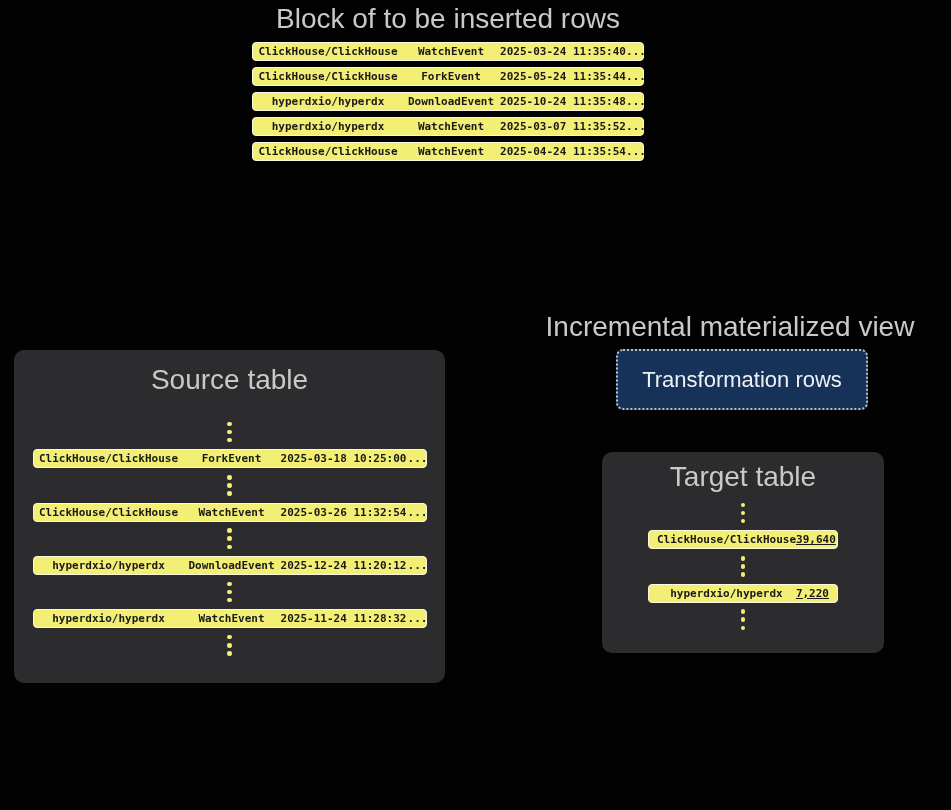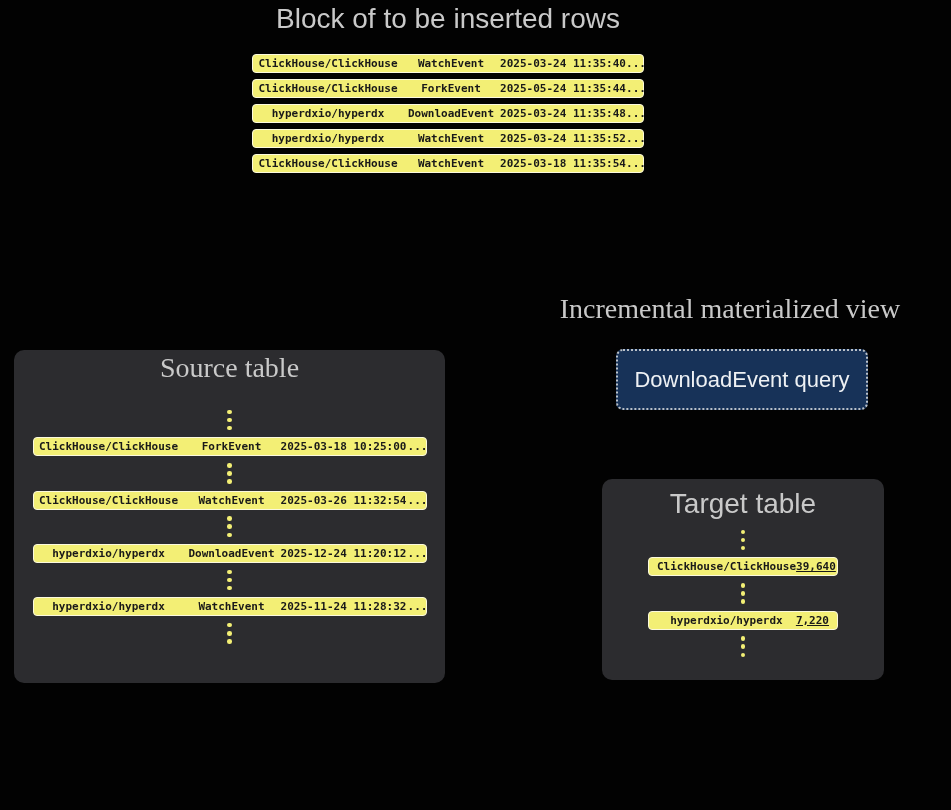--- a/index.html
+++ b/index.html
@@ -67,42 +67,41 @@
     align-items: center;
   }
 
   
   .insert-block {
     position: absolute;
     left: 252px;
     top: 2px;
     width: 392px;
   }
-  .insert-block .big-title { margin-bottom: 18px; }
+  .insert-block .big-title { margin-bottom: 6px; }
   .insert-block .event-row { width: 392px; margin-bottom: 6px; }
 
   
   .source-box {
     left: 14px;
     top: 350px;
     width: 431px;
     height: 333px;
   }
-  .source-box .big-title { margin-top: 0; line-height: 36px; font-family: Liberation Serif, serif; }
+  .source-box .big-title { margin-top: 12px; line-height: 36px; }
   .source-box .dots.first { margin-top: 22px; }
   .source-box .event-row { width: 394px; }
   .source-box .cols-4 { grid-template-columns: 150px 96px 128px 20px; }
 
   
   .mv-title {
     position: absolute;
     left: 510px;
-    top: 292px;
+    top: 310px;
     width: 440px;
-    font-family: Liberation Serif, serif;
   }
   .query-box {
     position: absolute;
     box-sizing: border-box;
     left: 616px;
     top: 349px;
     width: 252px;
     height: 61px;
     background: #173258;
     border: 2px dotted #bac1c9;
@@ -111,21 +110,21 @@
     align-items: center;
     justify-content: center;
     color: #eef1f4;
     font-size: 22px;
     white-space: nowrap;
   }
 
   
   .target-box {
     left: 602px;
-    top: 479px;
+    top: 452px;
     width: 282px;
     height: 201px;
   }
   .target-box .big-title { margin-top: 8px; }
   .target-box .dots.first { margin-top: 7px; }
   .target-row {
     box-sizing: border-box;
     width: 190px;
     height: 19px;
     background: #f3ef75;
@@ -158,33 +157,33 @@
   </div>
   <div class="event-row cols-4">
     <span class="cell">ClickHouse/ClickHouse</span>
     <span class="cell">ForkEvent</span>
     <span class="cell">2025-05-24 11:35:44</span>
     <span class="cell">...</span>
   </div>
   <div class="event-row cols-4">
     <span class="cell">hyperdxio/hyperdx</span>
     <span class="cell">DownloadEvent</span>
-    <span class="cell">2025-03-24 11:35:48</span>
-    <span class="cell">...</span>
-  </div>
-  <div class="event-row cols-4">
-    <span class="cell">hyperdxio/hyperdx</span>
-    <span class="cell">WatchEvent</span>
-    <span class="cell">2025-03-24 11:35:52</span>
-    <span class="cell">...</span>
-  </div>
-  <div class="event-row cols-4">
-    <span class="cell">ClickHouse/ClickHouse</span>
-    <span class="cell">WatchEvent</span>
-    <span class="cell">2025-03-18 11:35:54</span>
+    <span class="cell">2025-10-24 11:35:48</span>
+    <span class="cell">...</span>
+  </div>
+  <div class="event-row cols-4">
+    <span class="cell">hyperdxio/hyperdx</span>
+    <span class="cell">WatchEvent</span>
+    <span class="cell">2025-03-07 11:35:52</span>
+    <span class="cell">...</span>
+  </div>
+  <div class="event-row cols-4">
+    <span class="cell">ClickHouse/ClickHouse</span>
+    <span class="cell">WatchEvent</span>
+    <span class="cell">2025-04-24 11:35:54</span>
     <span class="cell">...</span>
   </div>
 </div>
 
 <div class="dark-box source-box">
   <div class="big-title">Source table</div>
 
   <div class="dots first">
       <span></span>
       <span></span>
@@ -240,21 +239,21 @@
   <div class="dots">
       <span></span>
       <span></span>
       <span></span>
     </div>
 </div>
 
 <div class="big-title mv-title">Incremental materialized view</div>
 
 <div class="query-box">
-  <span>DownloadEvent query</span>
+  <span>Transformation rows</span>
 </div>
 
 <div class="dark-box target-box">
   <div class="big-title">Target table</div>
 
   <div class="dots first">
       <span></span>
       <span></span>
       <span></span>
     </div>

